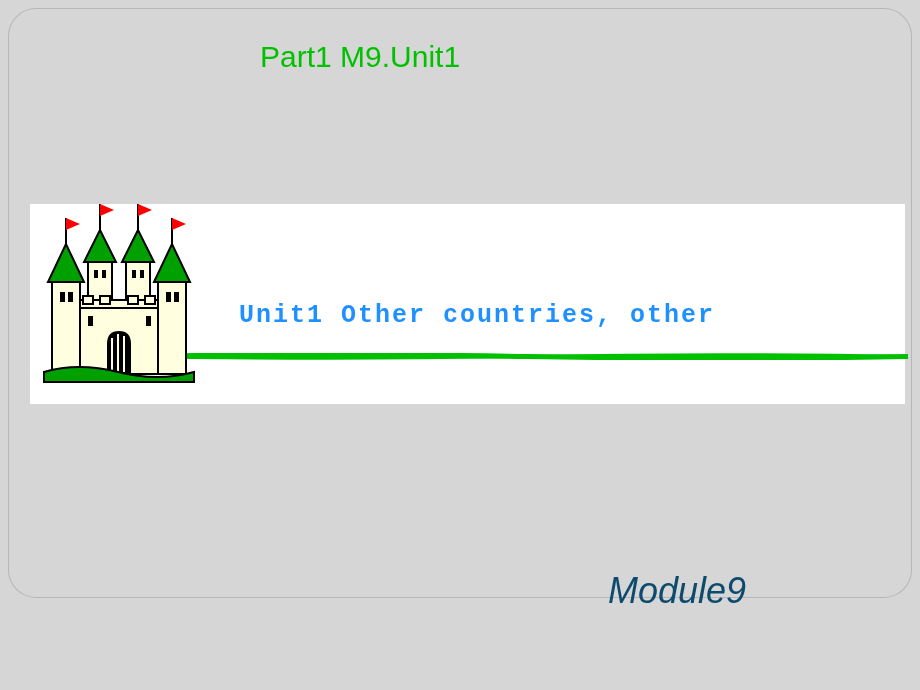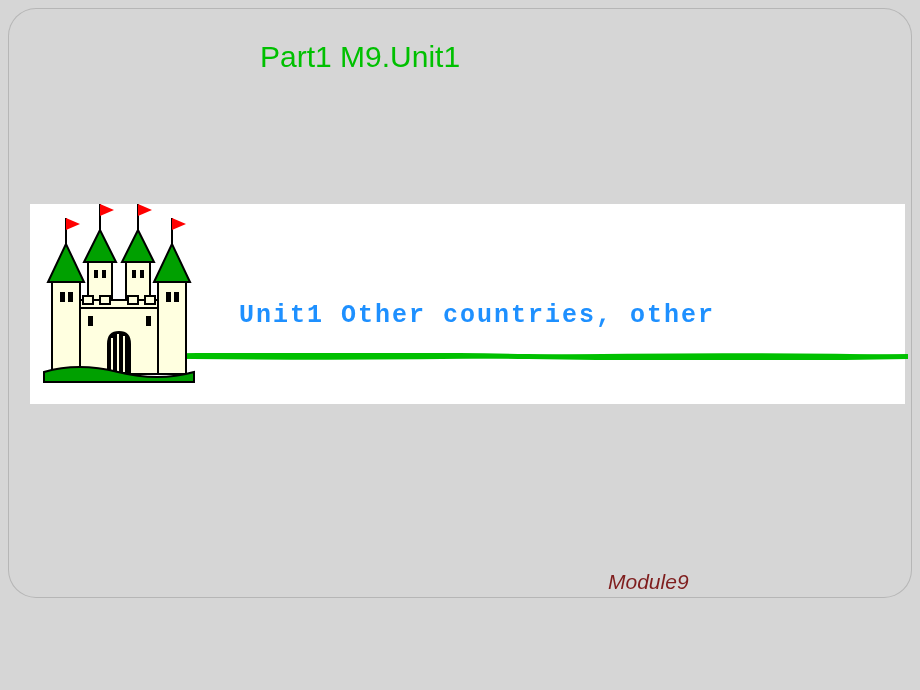--- a/index.html
+++ b/index.html
@@ -61,23 +61,23 @@
     font-weight: bold;
     color: #1e90ff;
     letter-spacing: 2px;
     line-height: 1.6;
     margin-left: 36px;
   }
   .module-label {
     position: absolute;
     top: 562px;
     left: 600px;
-    font-size: 21px;
+    font-size: 36px;
     font-style: italic;
-    color: #7f1d1d;
+    color: #0c4a6e;
     font-family: Arial, sans-serif;
   }
 </style>
 </head>
 <body>
 
 <div class="slide">
 
   <div class="header">
     <span>Part1 M9.Unit1</span>

